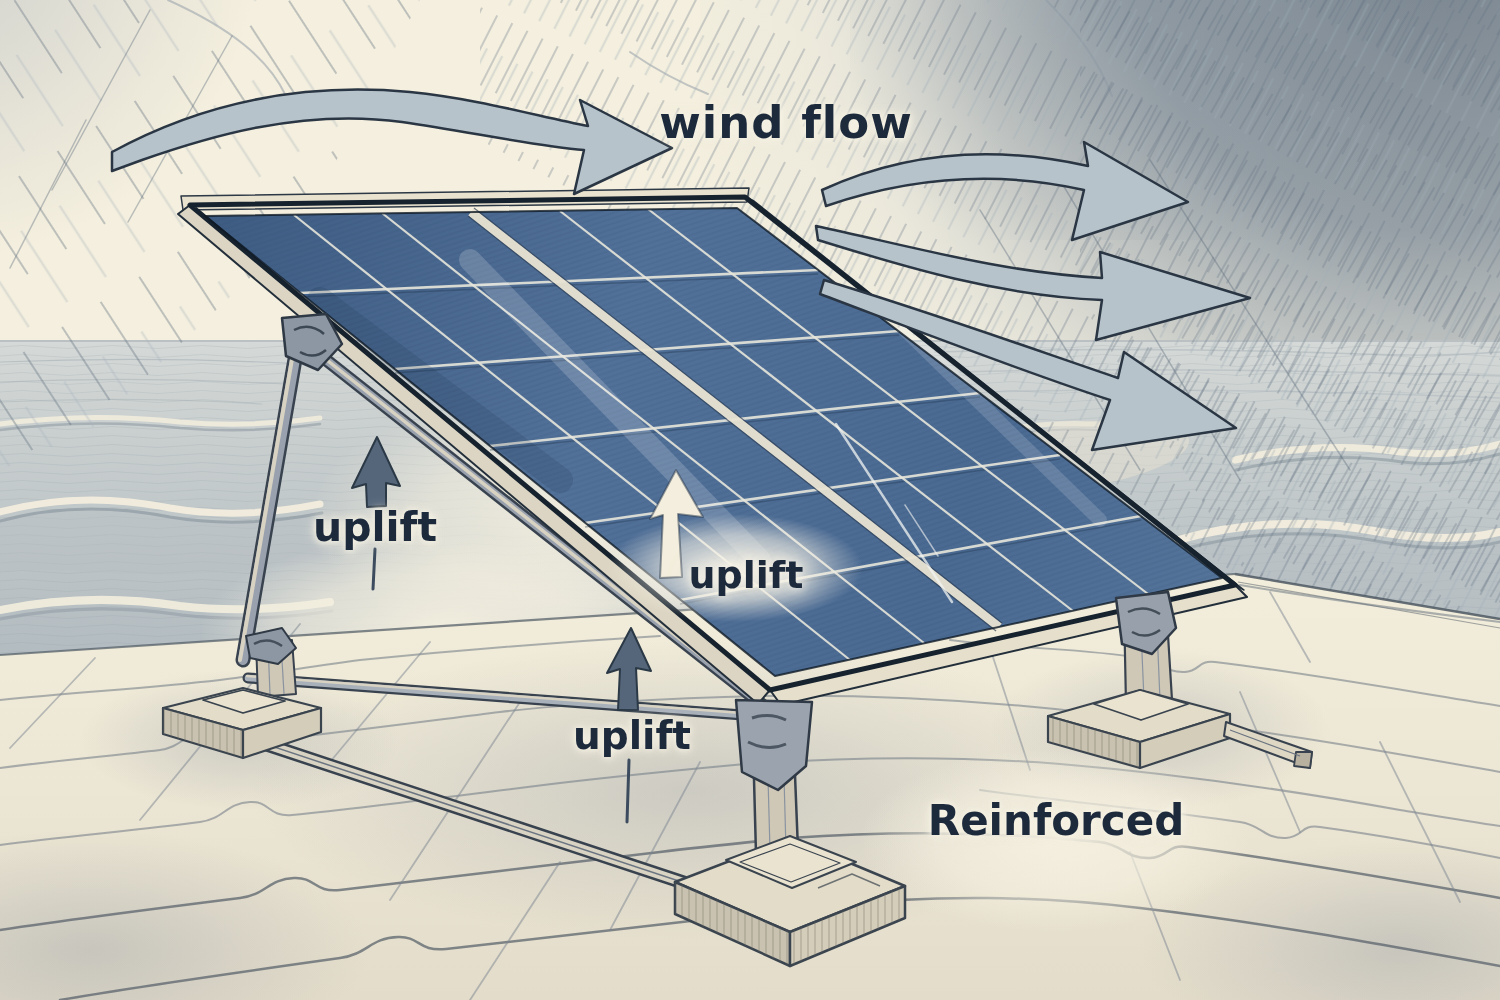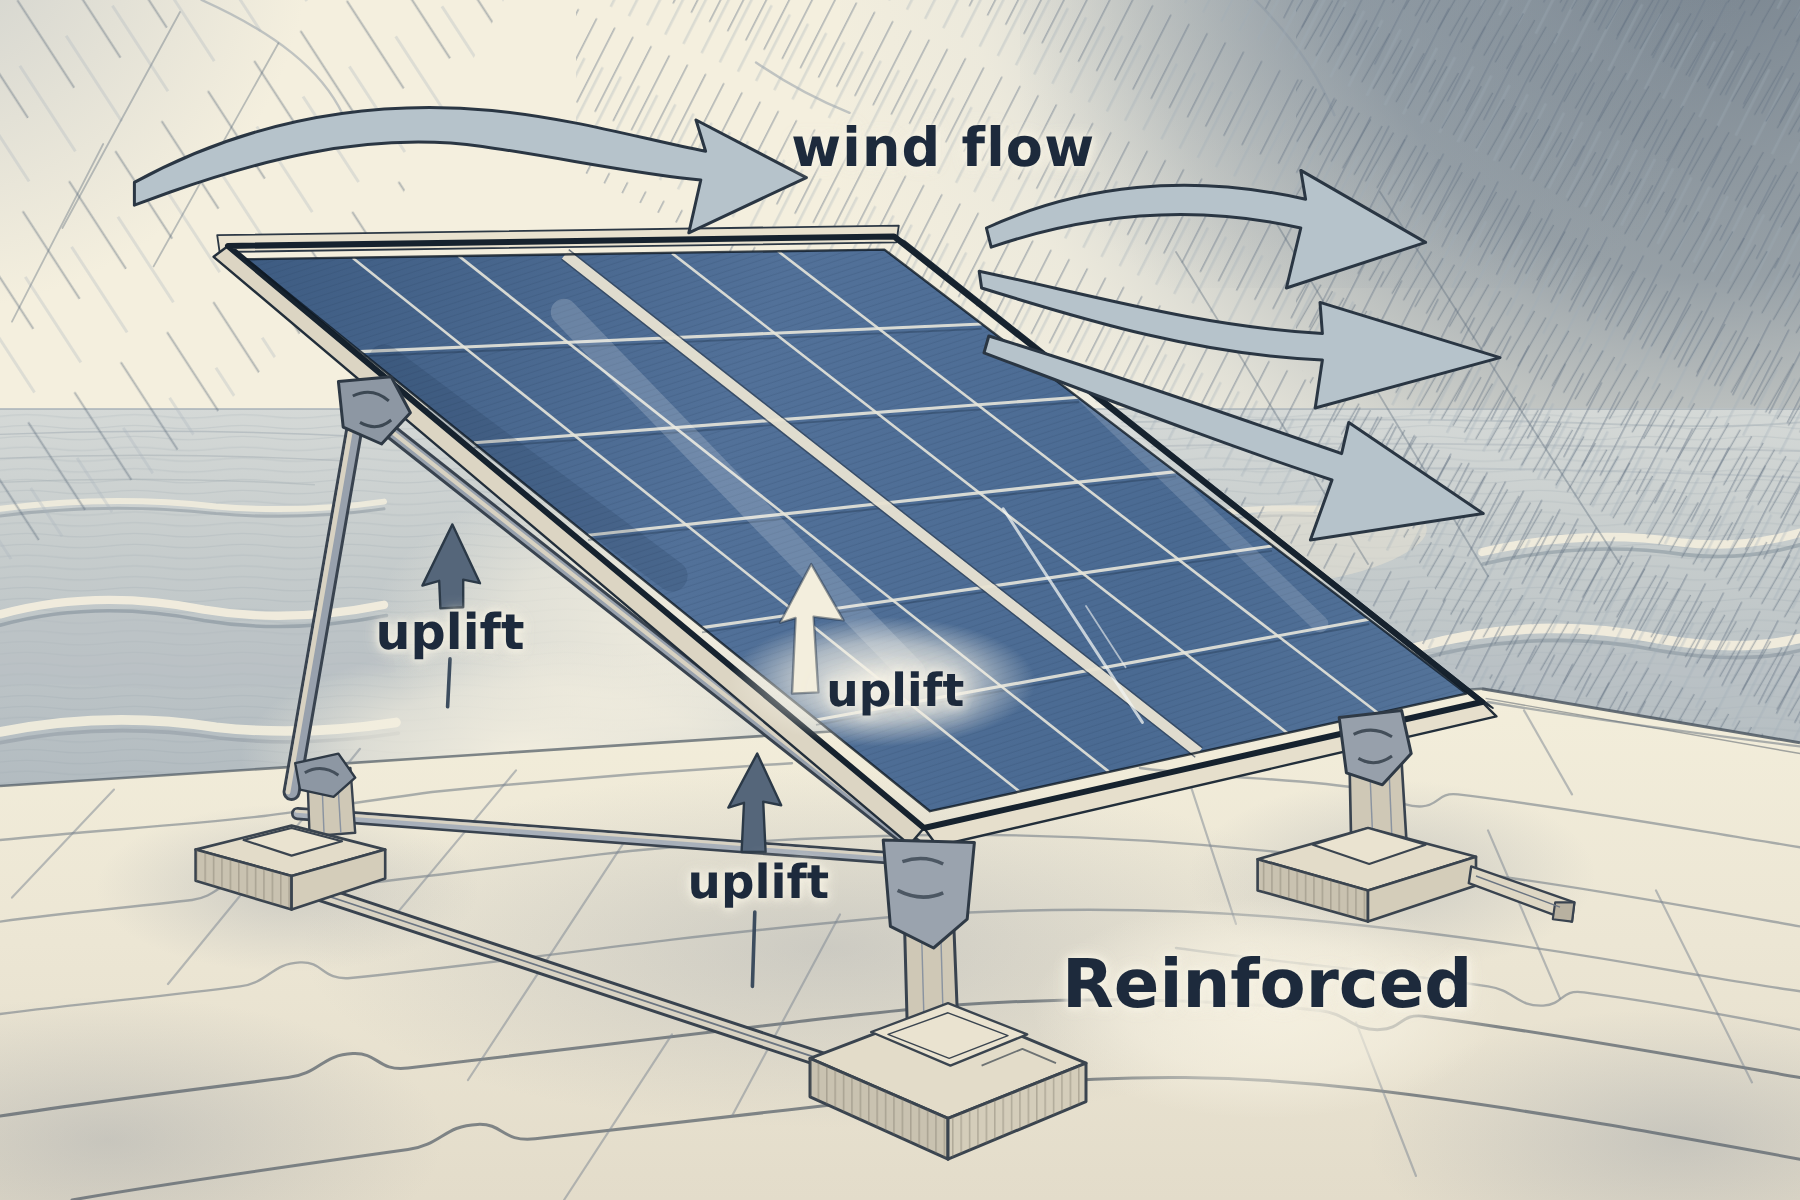--- a/index.html
+++ b/index.html
@@ -11,21 +11,21 @@
   .lbl{
     position:absolute;transform:translateX(-50%);
     color:#1d2a3c;font-weight:700;white-space:nowrap;
     text-shadow:0 0 6px rgba(246,242,228,.95),0 0 14px rgba(246,242,228,.9),1px 1px 10px rgba(246,242,228,.8);
   }
   .lbl-windflow{left:786px;top:96px;font-size:45px;letter-spacing:1px;}
   .lbl-uplift-left{left:375px;top:503px;font-size:41px;}
   .lbl-uplift-mid{left:746px;top:553px;font-size:38px;
     text-shadow:0 0 8px rgba(248,244,232,.98),0 0 18px rgba(248,244,232,.95),0 0 30px rgba(248,244,232,.9);}
   .lbl-uplift-low{left:632px;top:713px;font-size:39px;}
-  .lbl-reinforced{left:1056px;top:795px;font-size:56px;text-align:center;line-height:51px;transform:translateX(-50%);}
+  .lbl-reinforced{left:1056px;top:795px;font-size:42px;text-align:center;line-height:51px;transform:translateX(-50%);}
 </style>
 </head>
 <body>
 
 <div id="canvas">
 <svg id="scene" width="1500" height="1000" viewBox="0 0 1500 1000">
   <defs>
     <linearGradient id="seaGrad" x1="0" y1="340" x2="0" y2="660" gradientUnits="userSpaceOnUse">
       <stop offset="0" stop-color="#d5d9d7"></stop>
           <stop offset="0.35" stop-color="#c7cdcd"></stop>

